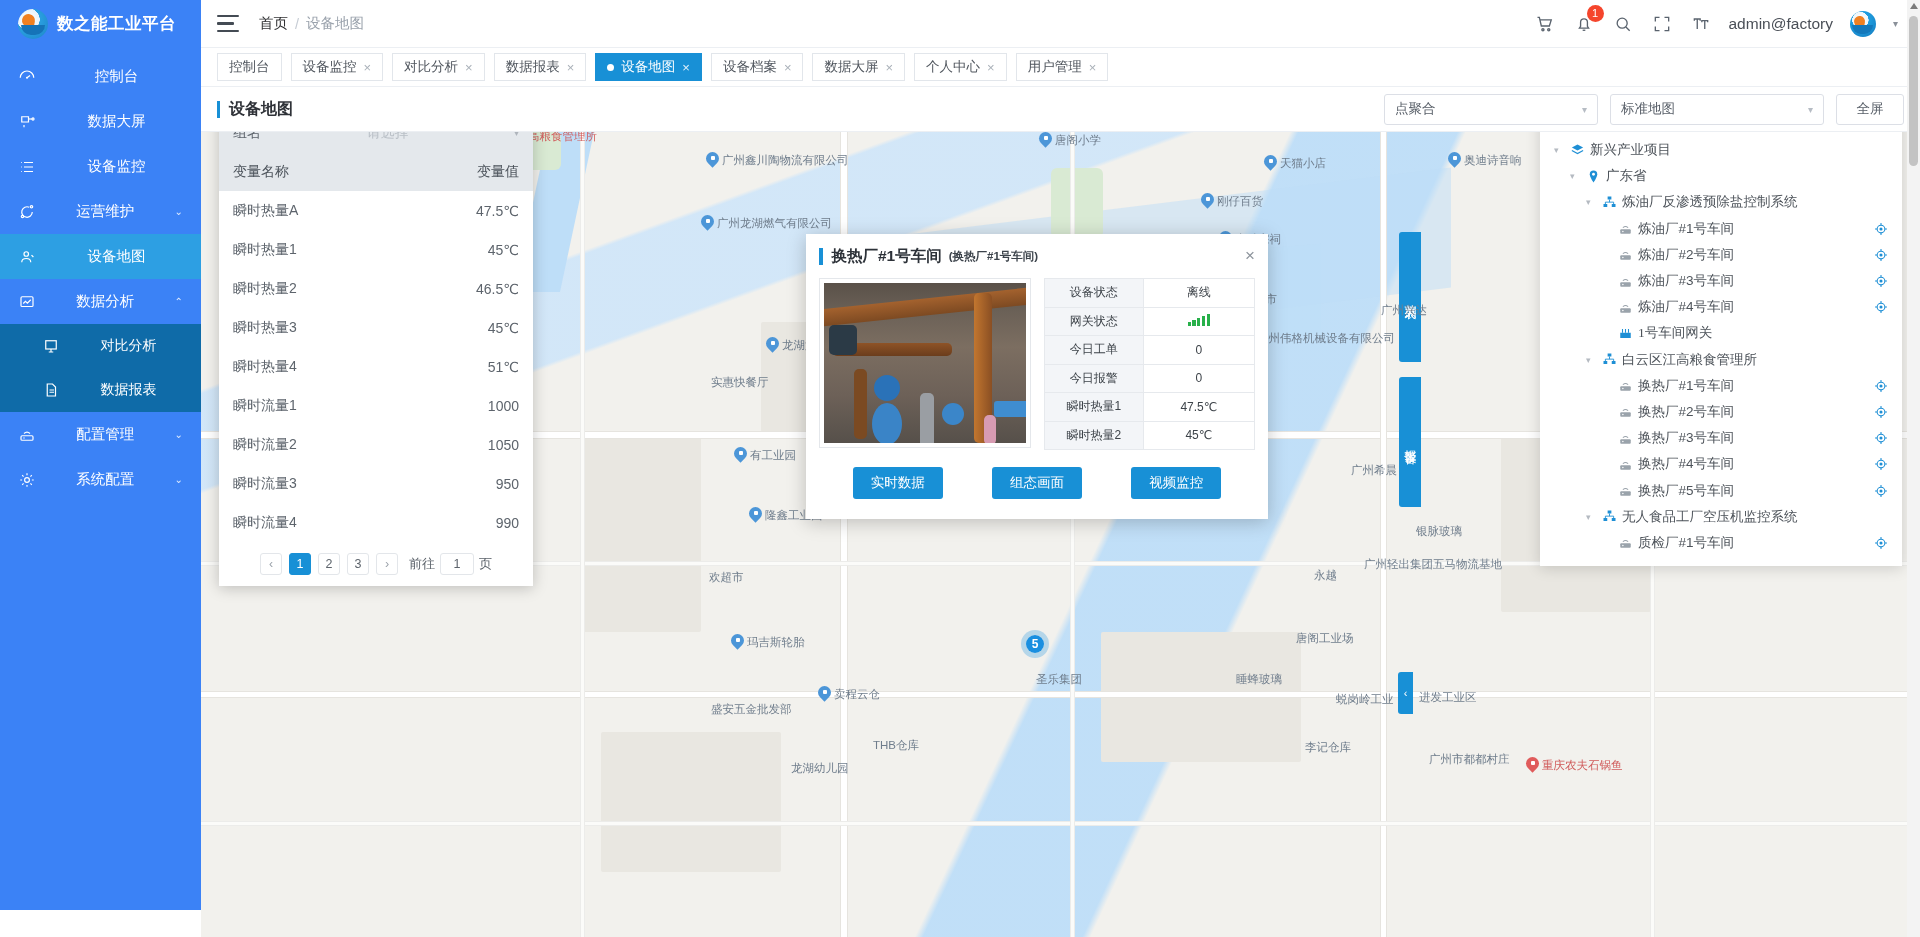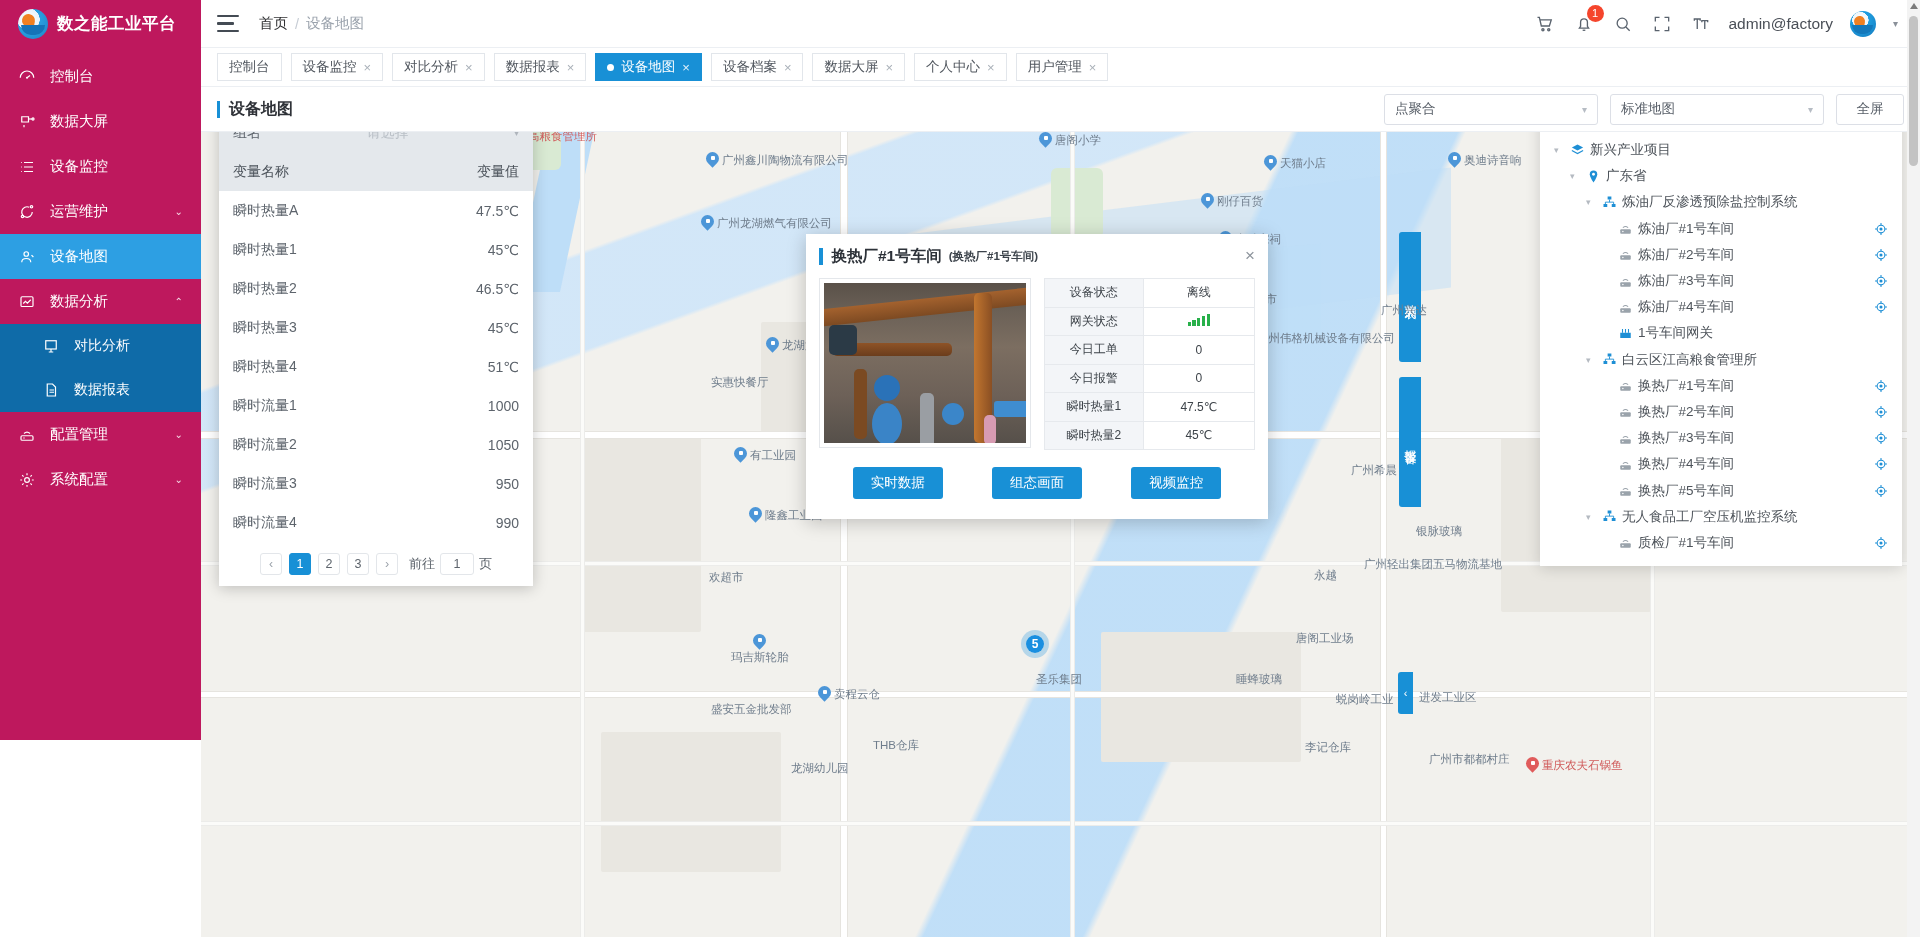--- a/index.html
+++ b/index.html
@@ -7,22 +7,22 @@
   body {
     font-family: "Liberation Sans", "DejaVu Sans", sans-serif;
     font-size: 14px;
     color: #303133;
     background: #fff;
   }
   .app { position: relative; width: 1920px; height: 937px; display: flex; }
 
   
   .sidebar {
-    width: 201px; height: 740px; background: #be185d;
-    flex: 0 0 201px; color: #fff; overflow: hidden;
+    width: 201px; height: 910px; background: #3b82f6;
+    flex: 0 0 201px; color: #fff; overflow: hidden; text-align: center;
   }
   .brand { height: 48px; display: flex; align-items: center; padding-left: 18px; gap: 9px; }
   .brand-logo {
     width: 30px; height: 30px; border-radius: 50%;
     background: radial-gradient(circle at 35% 35%, #ffffff 0%, #e8f3fb 40%, #2a9fe0 41%, #1c84c6 100%);
     position: relative; overflow: hidden; flex: 0 0 30px;
   }
   .brand-logo::before {
     content: ""; position: absolute; left: 4px; top: 5px; width: 13px; height: 13px;
     background: #f08021; border-radius: 50% 50% 0 50%; transform: rotate(12deg);
@@ -587,21 +587,21 @@
           </div>
           <div class="mlabel" style="left: 1113px; top: 436px;">
             <span>永越</span>
           </div>
           <div class="mlabel" style="left: 508px; top: 438px;">
             <span>欢超市</span>
           </div>
           <div class="mlabel" style="left: 1163px; top: 425px;">
             <span>广州轻出集团五马物流基地</span>
           </div>
-          <div class="mlabel" style="left: 530px; top: 502px; flex-direction: column;">
+          <div class="mlabel" style="left: 530px; top: 502px;">
             <span class="mpin"></span>
             <span>玛吉斯轮胎</span>
           </div>
           <div class="mlabel" style="left: 1095px; top: 499px;">
             <span>唐阁工业场</span>
           </div>
           <div class="mlabel" style="left: 835px; top: 540px;">
             <span>圣乐集团</span>
           </div>
           <div class="mlabel" style="left: 617px; top: 554px;">
@@ -889,21 +889,21 @@
                 <circle cx="6.5" cy="14" r="1" fill="#fff"></circle>
               </svg>
             </span>
             <span class="tlabel">炼油厂#4号车间</span>
             <span class="loc"><svg viewBox="0 0 20 20" width="14" height="14">
                 <circle cx="10" cy="10" r="5.5" stroke="#1e8fd5" stroke-width="1.5" fill="none"></circle>
                 <circle cx="10" cy="10" r="2.2" fill="#1e8fd5"></circle>
                 <path d="M10 1.5v3M10 15.5v3M1.5 10h3M15.5 10h3" stroke="#1e8fd5" stroke-width="1.5"></path>
               </svg></span>
           </div>
-          <div class="tnode" style="padding-left: 48px;">
+          <div class="tnode" style="padding-left: 48px; font-family: Liberation Serif, serif;">
             <span class="exp"></span>
             <span class="tico">
               <svg viewBox="0 0 20 20" width="15" height="15">
                 <rect x="3" y="9" width="14" height="7" fill="#1e8fd5"></rect>
                 <path d="M6 9V4M10 9V4M14 9V4" stroke="#1e8fd5" stroke-width="1.4"></path>
               </svg>
             </span>
             <span class="tlabel">1号车间网关</span>
           </div>
           <div class="tnode" style="padding-left: 32px;">

